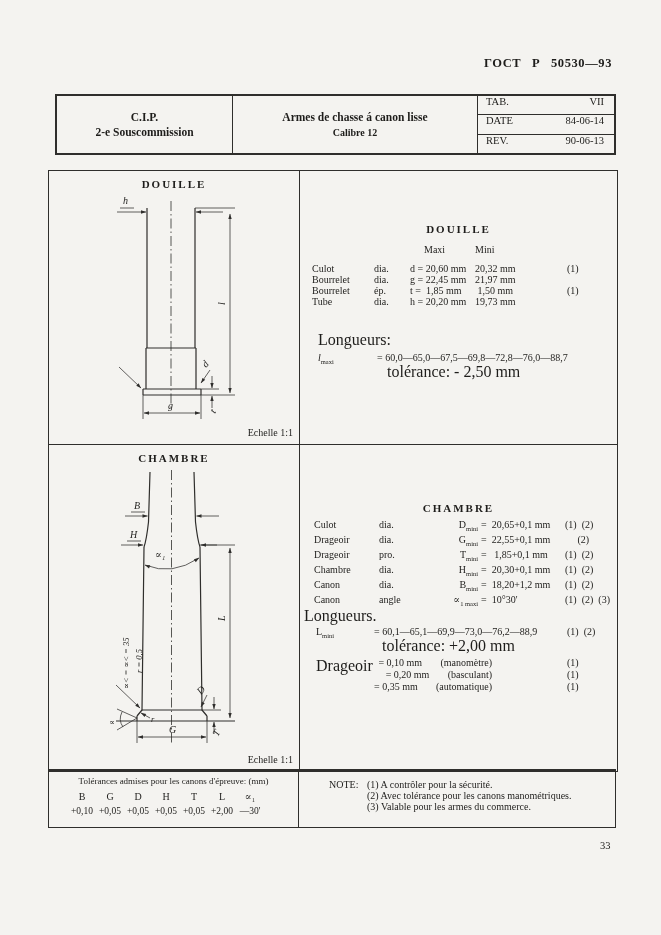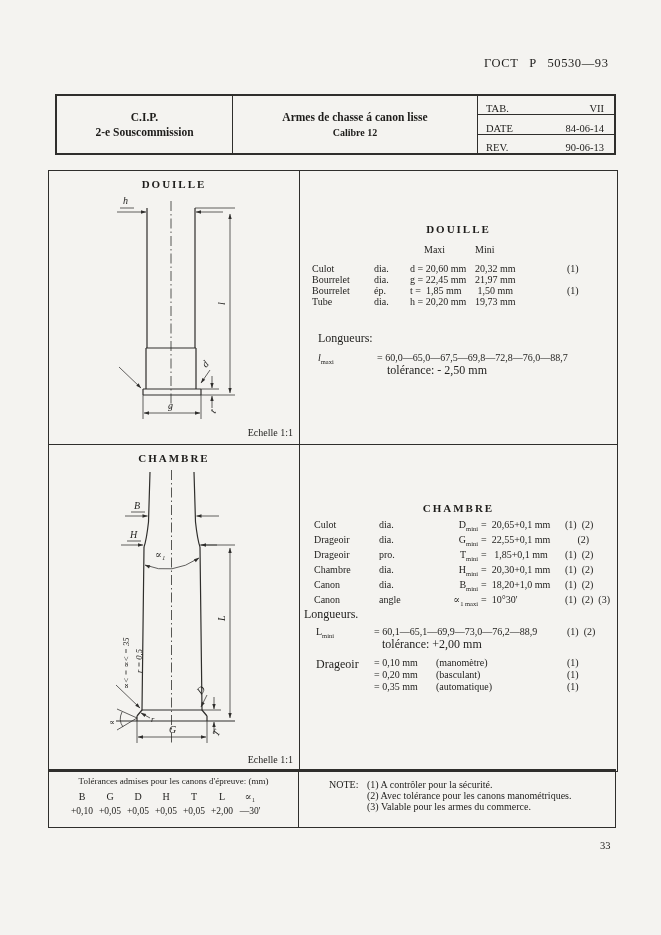--- a/index.html
+++ b/index.html
@@ -2,34 +2,34 @@
 <html><head>
 <meta charset="utf-8">
 <style>
   html,body{margin:0;padding:0;background:#e9e8e5;}
   .page{position:relative;width:661px;height:935px;background:#f4f3f0;color:#1e1d1b;
         font-family:"Liberation Serif","DejaVu Serif",serif;overflow:hidden;}
   .abs{position:absolute;}
   .pre{white-space:pre;}
 
   
-  .gost{left:484px;top:56px;width:140px;font-size:12.5px;font-weight:normal;
+  .gost{left:484px;top:56px;width:140px;font-size:12.5px;font-weight:bold;
         letter-spacing:.6px;word-spacing:7px;}
 
   
   .hdr{left:55px;top:94px;width:561px;height:61px;border:2px solid #2f2e2c;
        display:flex;box-sizing:border-box;background:#f4f3f0;}
   .hdr-c1{width:175px;display:flex;flex-direction:column;justify-content:center;
           align-items:center;gap:3px;font-size:11.5px;font-weight:bold;}
   .hdr-c2{flex:1;border-left:1.5px solid #2f2e2c;display:flex;flex-direction:column;
           justify-content:center;align-items:center;gap:4px;font-weight:bold;}
   .hdr-title{font-size:11.5px;text-align:right;}
   .hdr-sub{font-size:10px;}
   .hdr-c3{width:136px;border-left:1.5px solid #2f2e2c;display:flex;flex-direction:column;}
-  .meta-row{flex:1;display:flex;align-items:flex-end;font-size:10.5px;}
+  .meta-row{flex:1;display:flex;align-items:flex-start;font-size:10.5px;}
   .meta-row.rule{border-bottom:1px solid #2f2e2c;}
   .meta-label{padding-left:8px;}
   .meta-value{margin-left:auto;padding-right:10px;}
 
   
   .main{left:48px;top:170px;width:568px;height:600px;border:1.5px solid #2f2e2c;
         box-sizing:content-box;}
   .q{position:absolute;box-sizing:border-box;}
   .q-d-draw{left:0;top:0;width:250px;height:273px;}
   .q-d-spec{left:250px;top:0;width:318px;height:273px;border-left:1.5px solid #2f2e2c;}
@@ -49,25 +49,25 @@
 
   
   .spec-title{position:absolute;left:0;right:0;text-align:center;font-size:11px;
               font-weight:bold;letter-spacing:2px;}
   .dgrid{position:absolute;left:12px;right:2px;display:grid;
          grid-template-columns:62px 36px 65px 92px 1fr;font-size:10px;line-height:11px;}
   .cgrid{position:absolute;left:14px;right:2px;display:grid;
          grid-template-columns:65px 58px 44px 84px 1fr;font-size:10px;line-height:11px;}
   .symw{text-align:right;padding-right:3px;}
   sub{font-size:6.5px;}
-  .lg-label{font-size:12px;text-align:right;}
+  .lg-label{font-size:16px;text-align:right;}
   .lline{display:flex;font-size:10px;}
   .lsym{width:58px;}
   .notes-abs{position:absolute;font-size:10px;white-space:pre;}
-  .frow{display:flex;font-size:10px;line-height:12px;}
+  .frow{display:flex;font-size:10px;line-height:12px;justify-content:flex-end;}
   .fval{width:62px;white-space:pre;}
 
   
   .bottom{left:48px;top:770px;width:568px;height:59px;border:1.5px solid #2f2e2c;
           border-top:2px solid #2f2e2c;box-sizing:border-box;display:flex;
           margin-top:-1.5px;justify-content:space-between;}
   .tol{width:249px;border-right:1.5px solid #2f2e2c;position:relative;}
   .tol-title{position:absolute;top:5px;left:0;right:0;text-align:center;font-size:9px;}
   .tol-grid{position:absolute;top:20px;left:19px;display:grid;
             grid-template-columns:repeat(7,28px);row-gap:4px;text-align:center;}
@@ -271,21 +271,21 @@
         <span class="pre">=   1,85+0,1 mm</span>
         <span class="pre">(1)  (2)</span>
         <span>Chambre</span>
         <span>dia.</span>
         <span class="symw"><span>H</span><sub>mini</sub></span>
         <span class="pre">=  20,30+0,1 mm</span>
         <span class="pre">(1)  (2)</span>
         <span>Canon</span>
         <span>dia.</span>
         <span class="symw"><span>B</span><sub>mini</sub></span>
-        <span class="pre">=  18,20+1,0 mm</span>
+        <span class="pre">=  18,20+1,2 mm</span>
         <span class="pre">(1)  (2)</span>
         <span>Canon</span>
         <span>angle</span>
         <span class="symw"><span>∝</span><sub>1 maxi</sub></span>
         <span class="pre">=  10°30'</span>
         <span class="pre">(1)  (2)  (3)</span>
       </div>
       <div class="abs lg-label" style="top:162px;left:4px">Longueurs.</div>
       <div class="abs lline" style="top:181px;left:16px">
         <span class="lsym"><span>L</span><sub>mini</sub></span>

